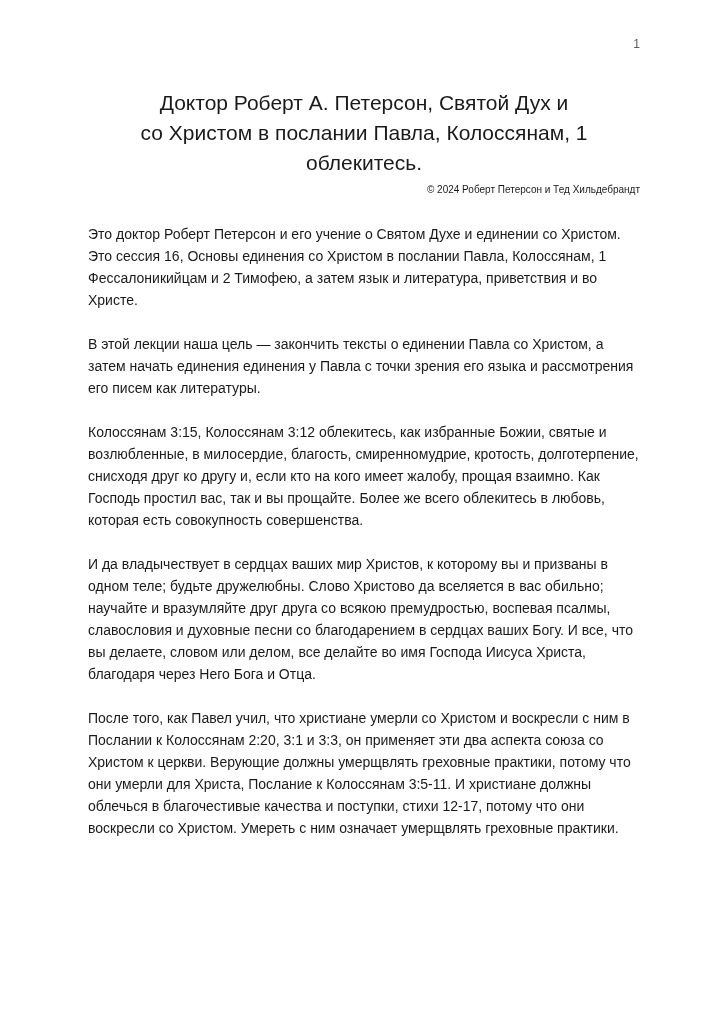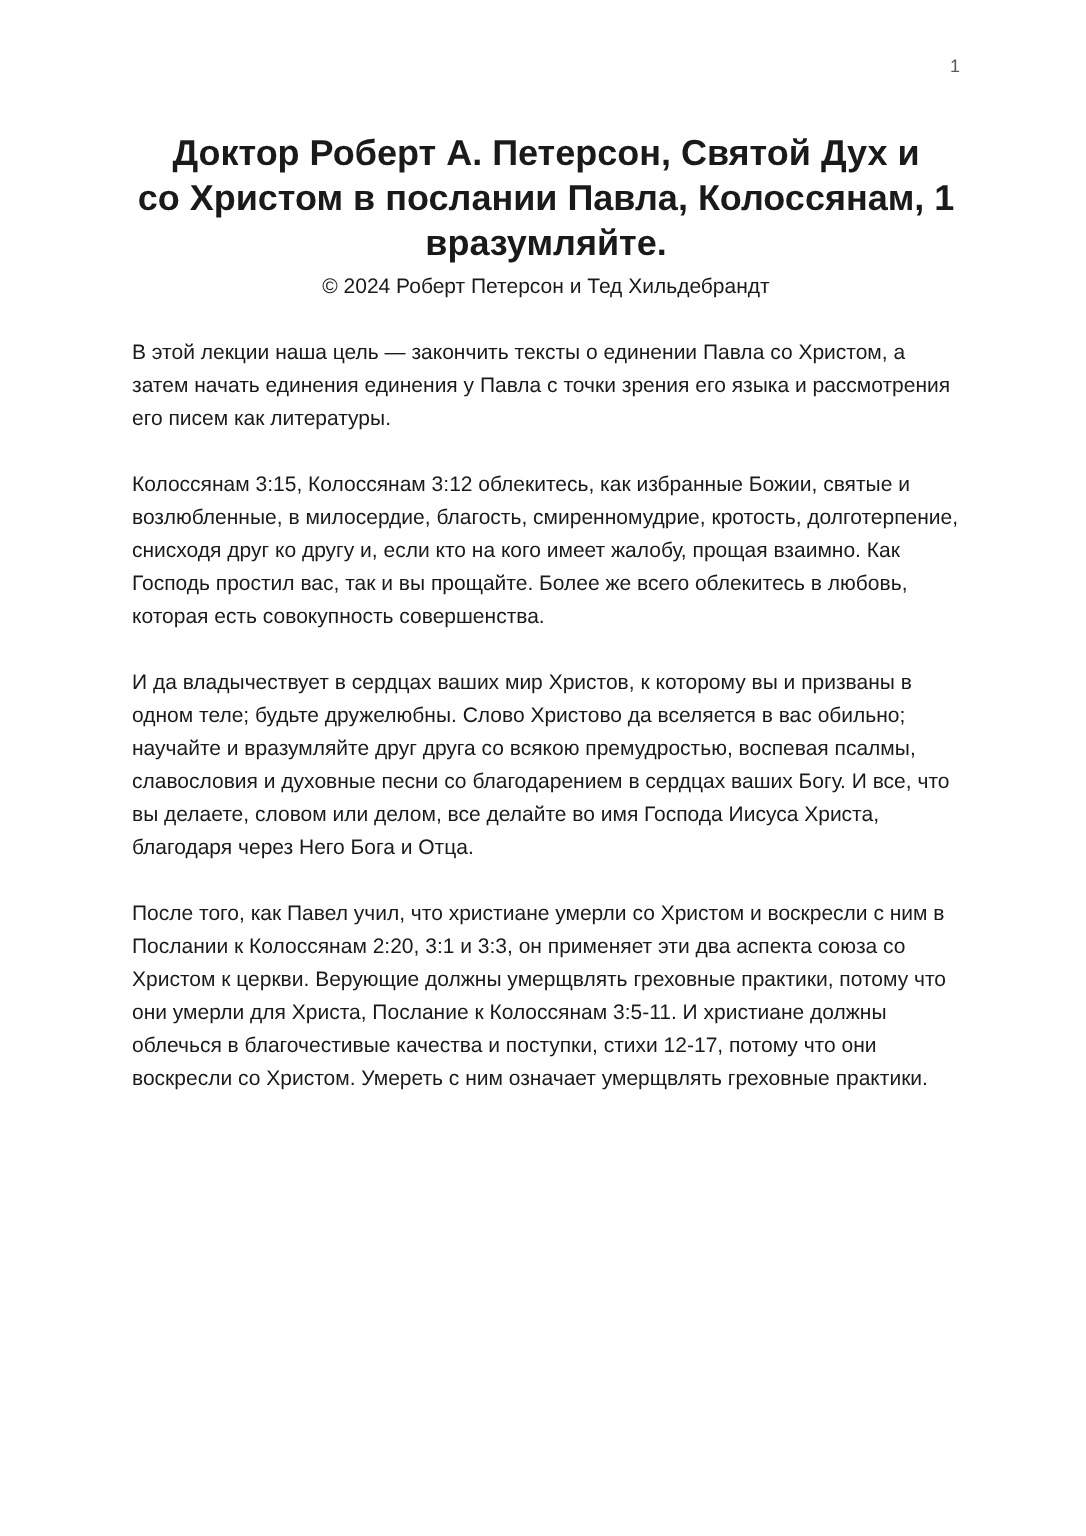--- a/index.html
+++ b/index.html
@@ -15,58 +15,59 @@
     overflow: hidden;
   }
   .page-number {
     text-align: right;
     font-size: 12px;
     line-height: 16px;
     color: #595959;
   }
   .doc-title {
     margin-top: 36px;
-    font-size: 24px;
-    font-weight: bold;
+    font-size: 21px;
+    font-weight: normal;
     line-height: 30px;
     text-align: center;
     color: #1a1a1a;
   }
   .title-line {
     display: block;
     white-space: nowrap;
   }
   .copyright {
-    text-align: center;
-    font-size: 14px;
+    text-align: right;
+    font-size: 10px;
     line-height: 22px;
     margin-top: 1px;
   }
   .body-text .para {
     font-size: 14px;
     line-height: 22px;
     margin-top: 22px;
     text-align: left;
   }
 </style>
 </head>
 <body>
 
 <div class="page">
 
   <div class="page-number">1</div>
 
   <h1 class="doc-title">
     <span class="title-line">Доктор Роберт А. Петерсон, Святой Дух и</span>
     <span class="title-line">со Христом в послании Павла, Колоссянам, 1</span>
-    <span class="title-line">вразумляйте.</span>
+    <span class="title-line">облекитесь.</span>
   </h1>
 
   <div class="copyright">© 2024 Роберт Петерсон и Тед Хильдебрандт</div>
 
   <div class="body-text">
+    <p class="para">Это доктор Роберт Петерсон и его учение о Святом Духе и единении со Христом. Это сессия 16, Основы единения со Христом в послании Павла, Колоссянам, 1 Фессалоникийцам и 2 Тимофею, а затем язык и литература, приветствия и во Христе.</p>
     <p class="para">В этой лекции наша цель — закончить тексты о единении Павла со Христом, а затем начать единения единения у Павла с точки зрения его языка и рассмотрения его писем как литературы.</p>
     <p class="para">Колоссянам 3:15, Колоссянам 3:12 облекитесь, как избранные Божии, святые и возлюбленные, в милосердие, благость, смиренномудрие, кротость, долготерпение, снисходя друг ко другу и, если кто на кого имеет жалобу, прощая взаимно. Как Господь простил вас, так и вы прощайте. Более же всего облекитесь в любовь, которая есть совокупность совершенства.</p>
     <p class="para">И да владычествует в сердцах ваших мир Христов, к которому вы и призваны в одном теле; будьте дружелюбны. Слово Христово да вселяется в вас обильно; научайте и вразумляйте друг друга со всякою премудростью, воспевая псалмы, славословия и духовные песни со благодарением в сердцах ваших Богу. И все, что вы делаете, словом или делом, все делайте во имя Господа Иисуса Христа, благодаря через Него Бога и Отца.</p>
     <p class="para">После того, как Павел учил, что христиане умерли со Христом и воскресли с ним в Послании к Колоссянам 2:20, 3:1 и 3:3, он применяет эти два аспекта союза со Христом к церкви. Верующие должны умерщвлять греховные практики, потому что они умерли для Христа, Послание к Колоссянам 3:5-11. И христиане должны облечься в благочестивые качества и поступки, стихи 12-17, потому что они воскресли со Христом. Умереть с ним означает умерщвлять греховные практики.</p>
   </div>
 
 </div>
 
 </body></html>

